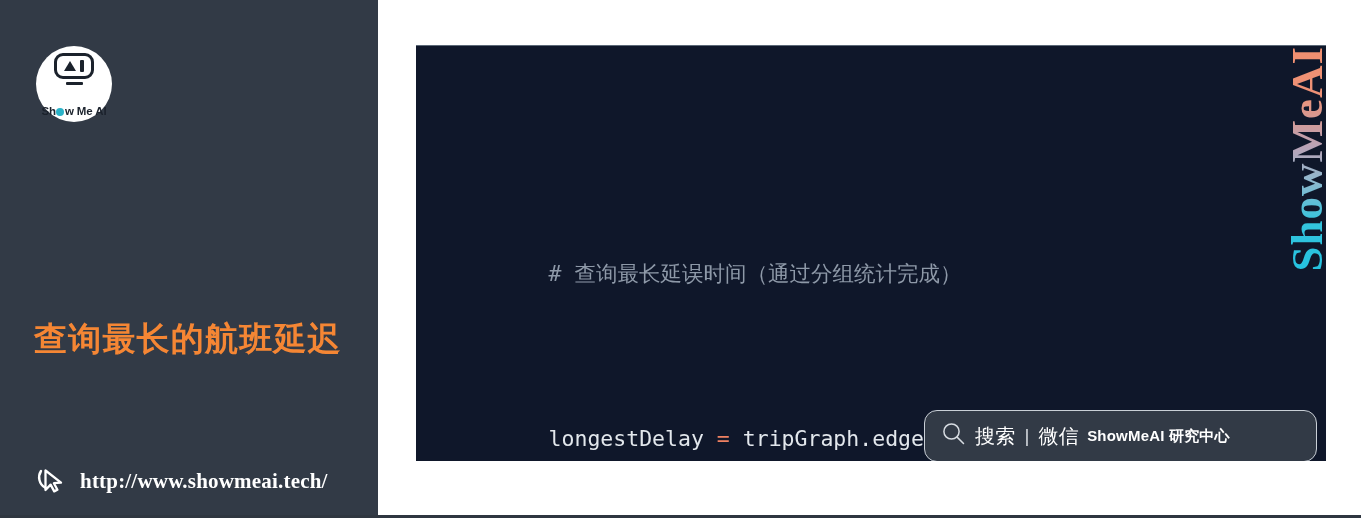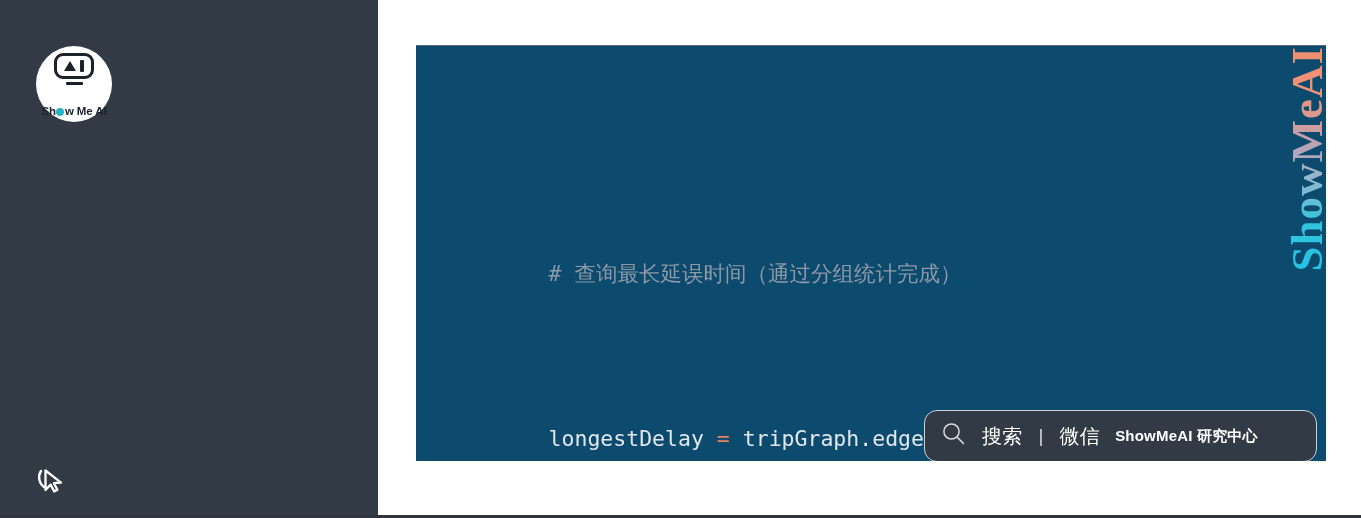--- a/index.html
+++ b/index.html
@@ -140,21 +140,21 @@
     white-space: nowrap;
   }
 
   
   .code-panel {
     position: absolute;
     left: 416px;
     top: 45px;
     width: 910px;
     height: 416px;
-    background: #0c4a6e;
+    background: #0f172a;
     border-top: 1.5px solid #5b6877;
     box-sizing: border-box;
     overflow: hidden;
   }
 
   .code-block {
     position: absolute;
     left: 29px;
     top: 112px;
     font-family: "DejaVu Sans Mono", monospace;
@@ -201,21 +201,21 @@
     top: 364px;
     width: 393px;
     height: 52px;
     border: 1.6px solid #c9cfd6;
     border-radius: 13px;
     background: #323a46;
     display: flex;
     align-items: center;
     padding: 0 0 0 16px;
     box-sizing: border-box;
-    gap: 15px;
+    gap: 8px;
   }
   .search-pill .mag { flex: none; }
   .pill-label {
     font-size: 20px;
     color: #ffffff;
     letter-spacing: 0.3px;
     white-space: nowrap;
   }
   .pill-sep {
     color: #d6dbe1;
@@ -244,28 +244,30 @@
       </div>
       <div class="logo-neck"></div>
       <div class="logo-text">
         <span>Sh</span>
         <span class="dot-o"></span>
         <span>w Me AI</span>
       </div>
     </div>
 
 
+    <div class="side-subtitle">查询最长的航班延迟</div>
 
     <div class="side-footer">
       <span class="cursor-icon">
         <svg width="34" height="34" viewBox="0 0 34 34">
           <path d="M7 9 C3.5 14.5 5 22 11 25.5" stroke="#ffffff" stroke-width="2.4" fill="none" stroke-linecap="round"></path>
           <path d="M11.5 8.5 L11.5 28 L16.6 22.6 L20.2 29.4 L23.4 27.8 L19.9 21.2 L27 20.6 Z" fill="none" stroke="#ffffff" stroke-width="2.3" stroke-linejoin="round"></path>
         </svg>
       </span>
+      <span class="side-url">http://www.showmeai.tech/</span>
     </div>
   </div>
 
   <div class="code-panel">
 
     <div class="code-block">
       <div>
         <span class="tok-comment"># 查询最长延误时间（通过分组统计完成）</span>
       </div>
       <div>

